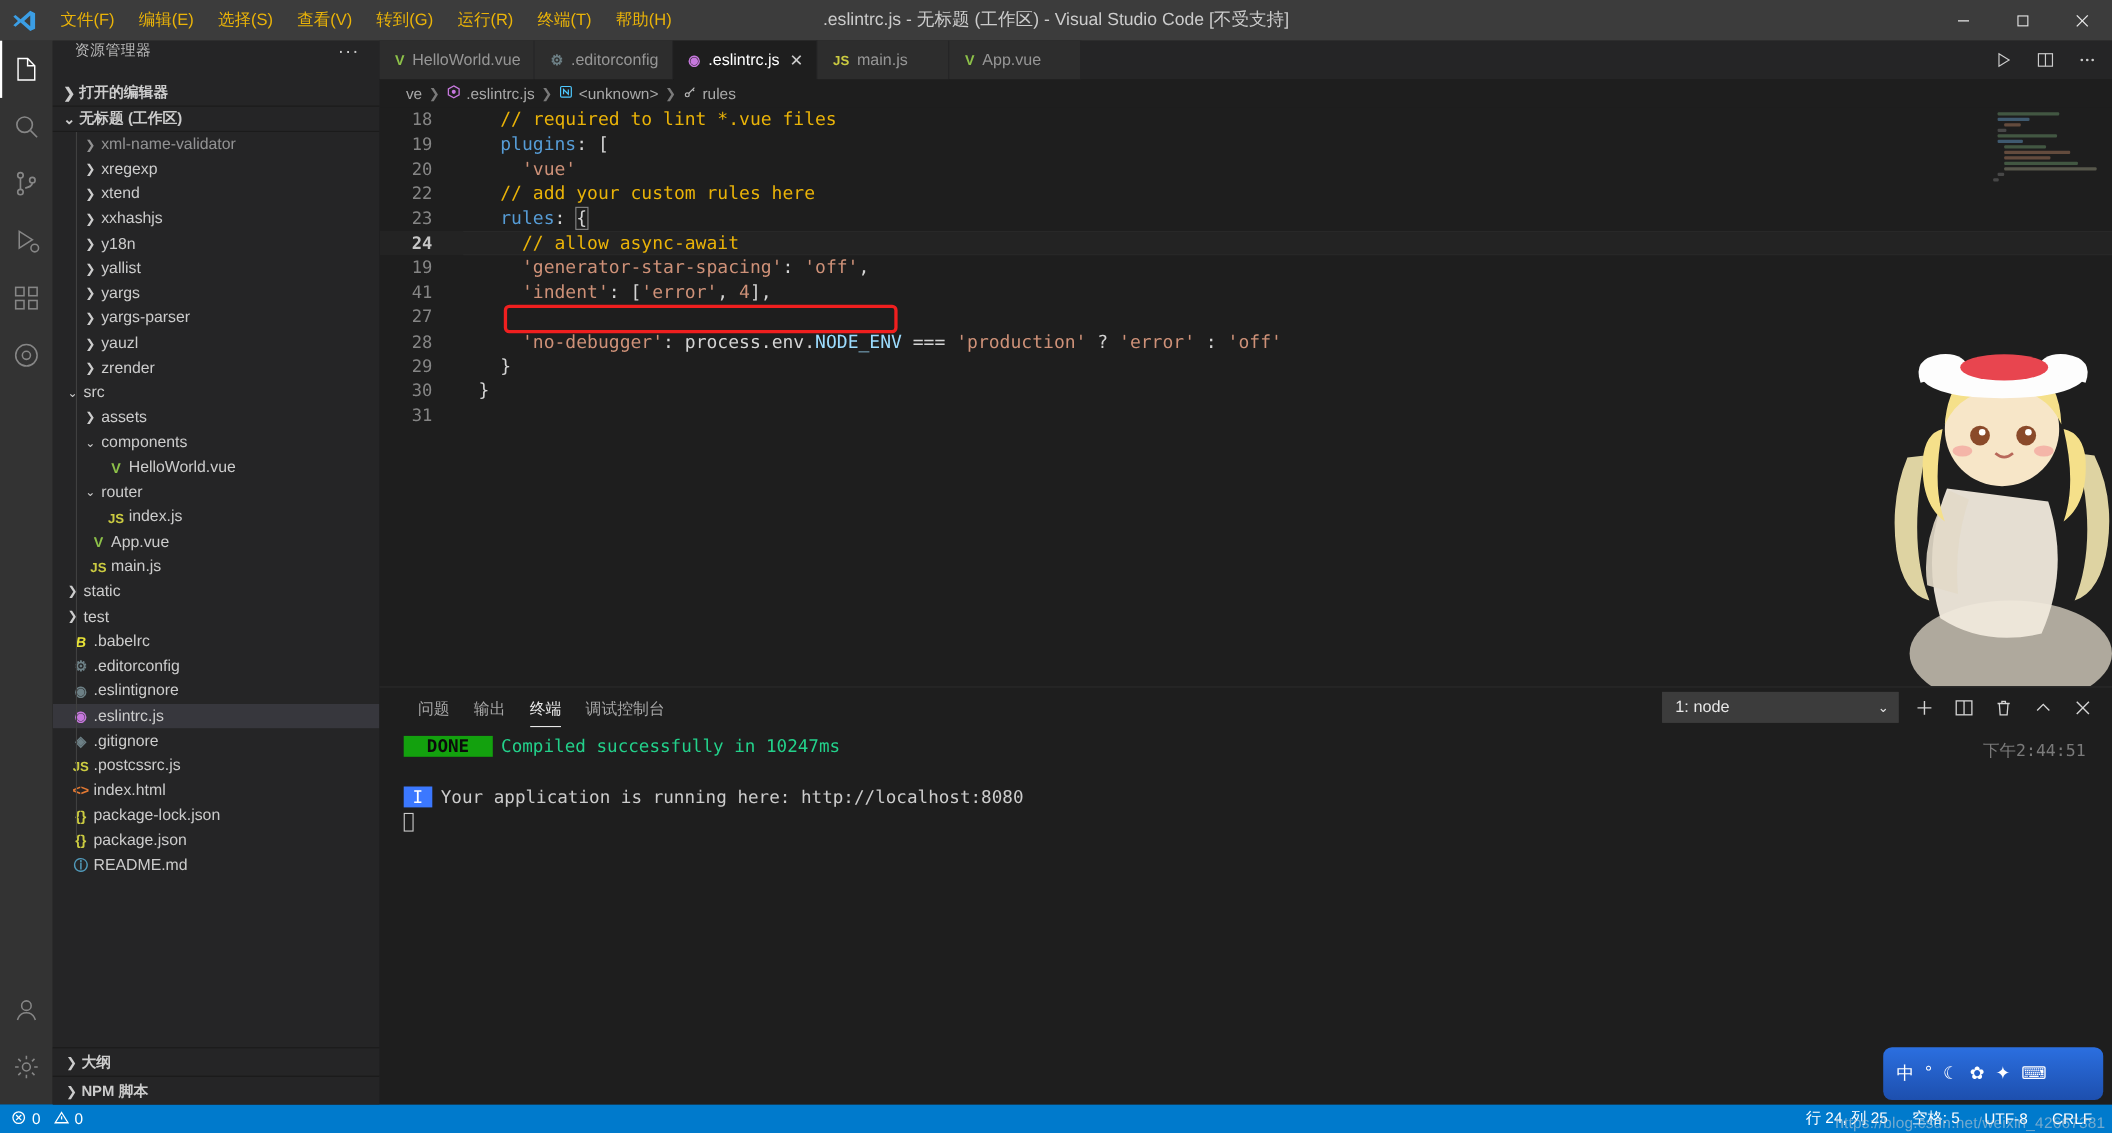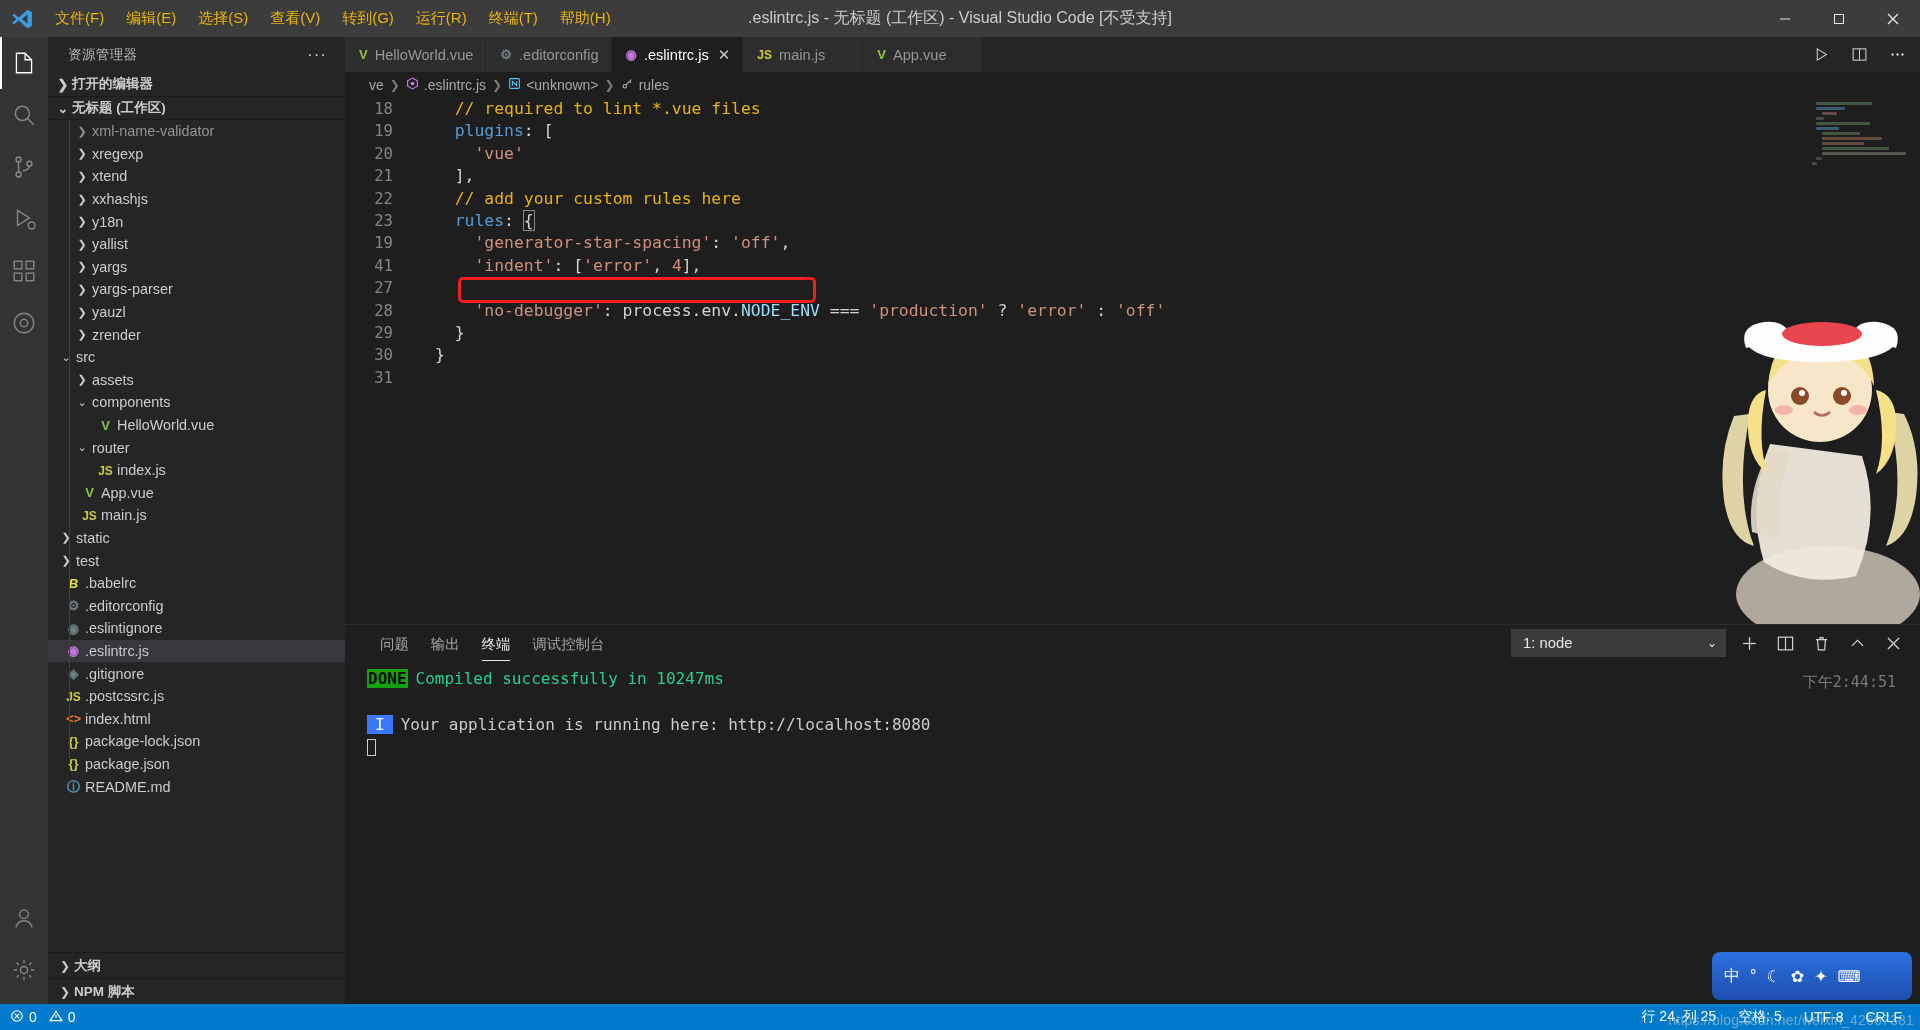--- a/index.html
+++ b/index.html
@@ -49,21 +49,21 @@
     content: ''; position: absolute; left: 0; top: 0; bottom: 0; width: 2px; background: #ffffff;
   }
   .act-spacer { flex: 1 1 auto; }
 
   
   .sidebar {
     width: 297px; background: #252526; flex: 0 0 297px; display: flex; flex-direction: column;
     color: #cccccc; font-size: 14px; position: relative;
   }
   .sidebar-title {
-    height: 35px; display: flex; align-items: center; padding: 0 8px 0 20px;
+    height: 35px; display: flex; padding: 0 8px 0 20px;
     font-size: 13.5px; color: #bbbbbb; letter-spacing: .4px;
   }
   .sidebar-title .dots { margin-left: auto; color: #cccccc; font-size: 17px; letter-spacing: 1px; padding-right: 10px;}
   .section-header {
     height: 24px; display: flex; align-items: center; font-size: 13.5px;
     font-weight: bold; color: #cccccc; padding-left: 6px; flex: 0 0 24px;
   }
   .section-header .tw { width: 18px; text-align: center; font-size: 13px; color: #cccccc; }
   .tree { flex: 1 1 auto; overflow: hidden; position: relative; }
   .row {
@@ -169,21 +169,21 @@
     width: 215px; height: 28px; background: #3c3c3c; color: #e7e7e7; font-size: 14.8px;
     display: flex; align-items: center; padding: 0 8px 0 11px; border: 1px solid #3c3c3c;
   }
   .term-select .chev { margin-left: auto; font-size: 12px; }
   .pa-btn { width: 26px; height: 26px; display:flex; align-items:center; justify-content:center; color:#d4d4d4; }
   .terminal {
     flex: 1 1 auto; padding: 6px 0 0 22px; font-family: "DejaVu Sans Mono", monospace;
     font-size: 16px; line-height: 23px; color: #cccccc; position: relative;
   }
   .badge-done {
-    background: #13a10e; color: #0b0b0b; font-weight: bold; padding: 0 1px; margin-right: 8px;
+    background: #13a10e; color: #0b0b0b; font-weight: bold; padding: 0 21px; margin-right: 8px;
   }
   .badge-i {
     background: #3b78ff; color: #ffffff; padding: 0 8px; margin-right: 8px;
   }
   .term-green { color: #23d18b; }
   .term-clock {
     position: absolute; right: 24px; top: 10px; color: #7a7a7a; font-size: 15px;
     font-family: "DejaVu Sans Mono", monospace;
   }
   .term-cursor { display:inline-block; width: 9px; height: 17px; border: 1px solid #cccccc; vertical-align: -3px; }
@@ -580,30 +580,30 @@
             </div>
             <div class="cline">
               <span class="lnum">19</span>
               <span class="ctext">&nbsp;&nbsp;<span class="tok-key">plugins</span><span class="tok-pl">:&nbsp;[</span></span>
             </div>
             <div class="cline">
               <span class="lnum">20</span>
               <span class="ctext">&nbsp;&nbsp;&nbsp;&nbsp;<span class="tok-str">'vue'</span></span>
             </div>
             <div class="cline">
-              <span class="lnum">21</span>
-              <span class="ctext">&nbsp;&nbsp;<span class="tok-pl">],</span></span>
-            </div>
-            <div class="cline">
               <span class="lnum">22</span>
               <span class="ctext">&nbsp;&nbsp;<span class="tok-com">//&nbsp;add&nbsp;your&nbsp;custom&nbsp;rules&nbsp;here</span></span>
             </div>
             <div class="cline">
               <span class="lnum">23</span>
               <span class="ctext">&nbsp;&nbsp;<span class="tok-key">rules</span><span class="tok-pl">:&nbsp;</span><span class="tok-pl brace-box">{</span></span>
+            </div>
+            <div class="cline active">
+              <span class="lnum">24</span>
+              <span class="ctext">&nbsp;&nbsp;&nbsp;&nbsp;<span class="tok-com">//&nbsp;allow&nbsp;async-await</span></span>
             </div>
             <div class="cline">
               <span class="lnum">19</span>
               <span class="ctext">&nbsp;&nbsp;&nbsp;&nbsp;<span class="tok-str">'generator-star-spacing'</span><span class="tok-pl">:&nbsp;</span><span class="tok-str">'off'</span><span class="tok-pl">,</span></span>
             </div>
             <div class="cline">
               <span class="lnum">41</span>
               <span class="ctext">&nbsp;&nbsp;&nbsp;&nbsp;<span class="tok-str">'indent'</span><span class="tok-pl">:&nbsp;[</span><span class="tok-str">'error'</span><span class="tok-pl">,&nbsp;</span><span class="tok-str">4</span><span class="tok-pl">],</span></span>
             </div>
             <div class="annot-box" style="left: 113px; top: 179.2px; width: 358px; height: 26px; border-color: rgb(240, 31, 31);"></div>

